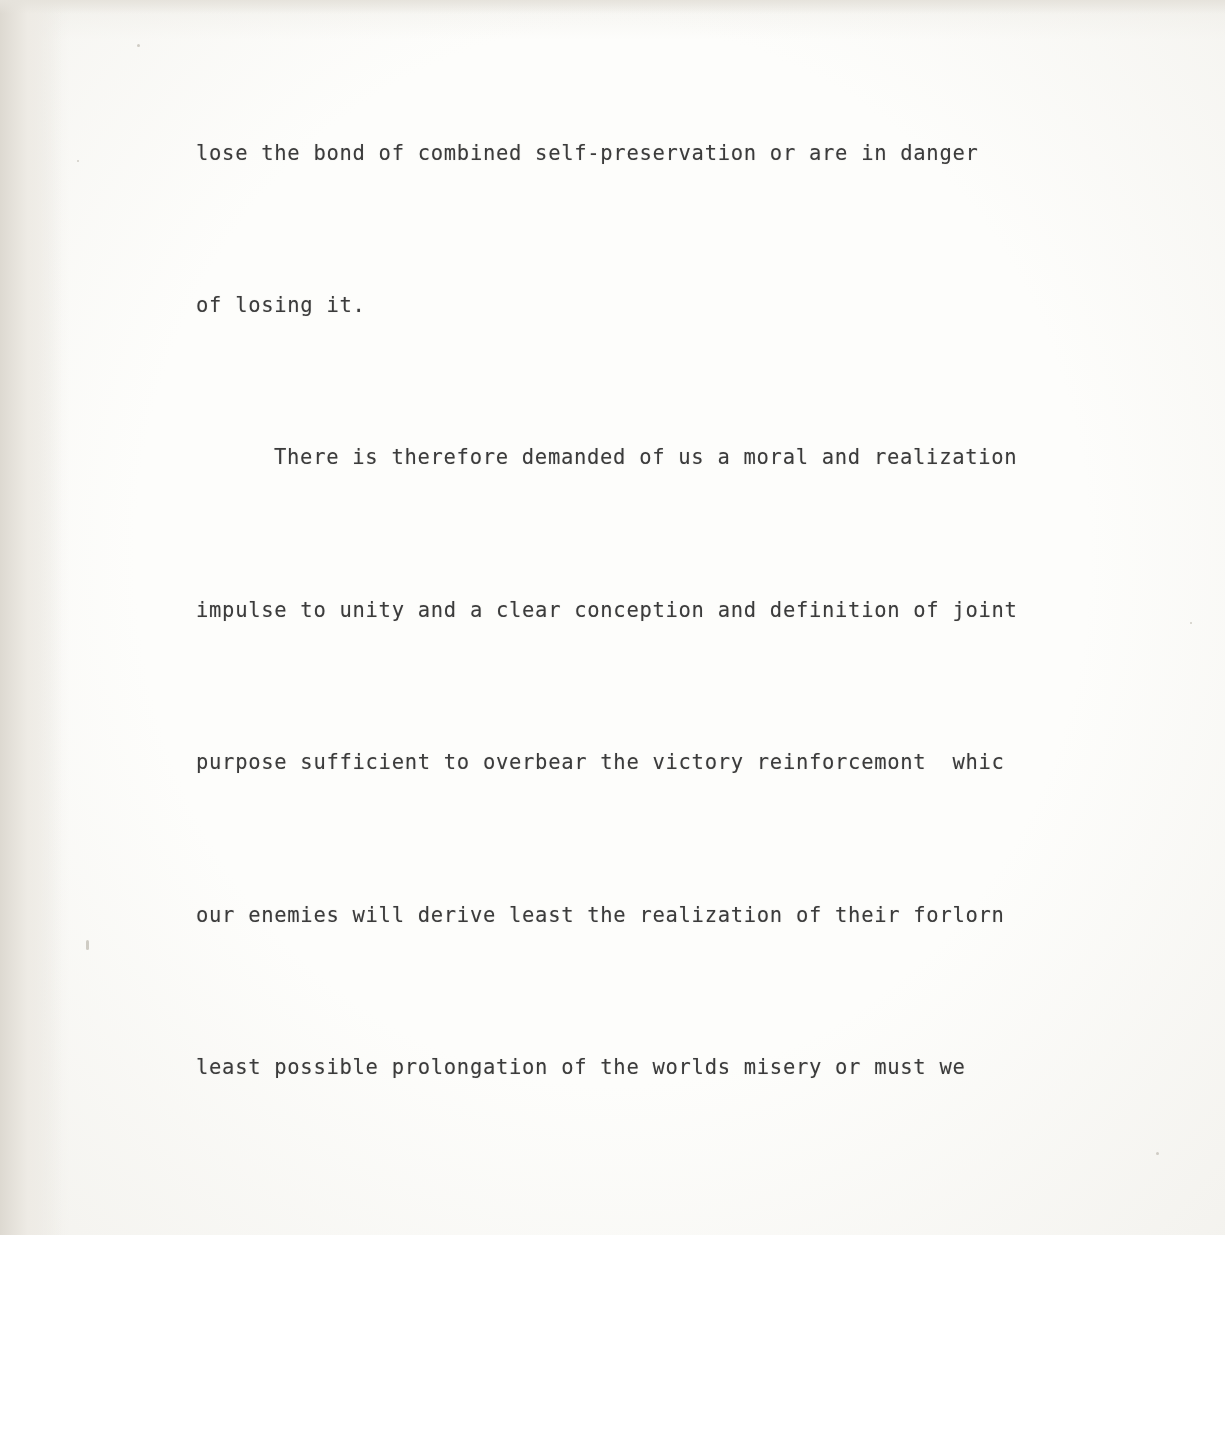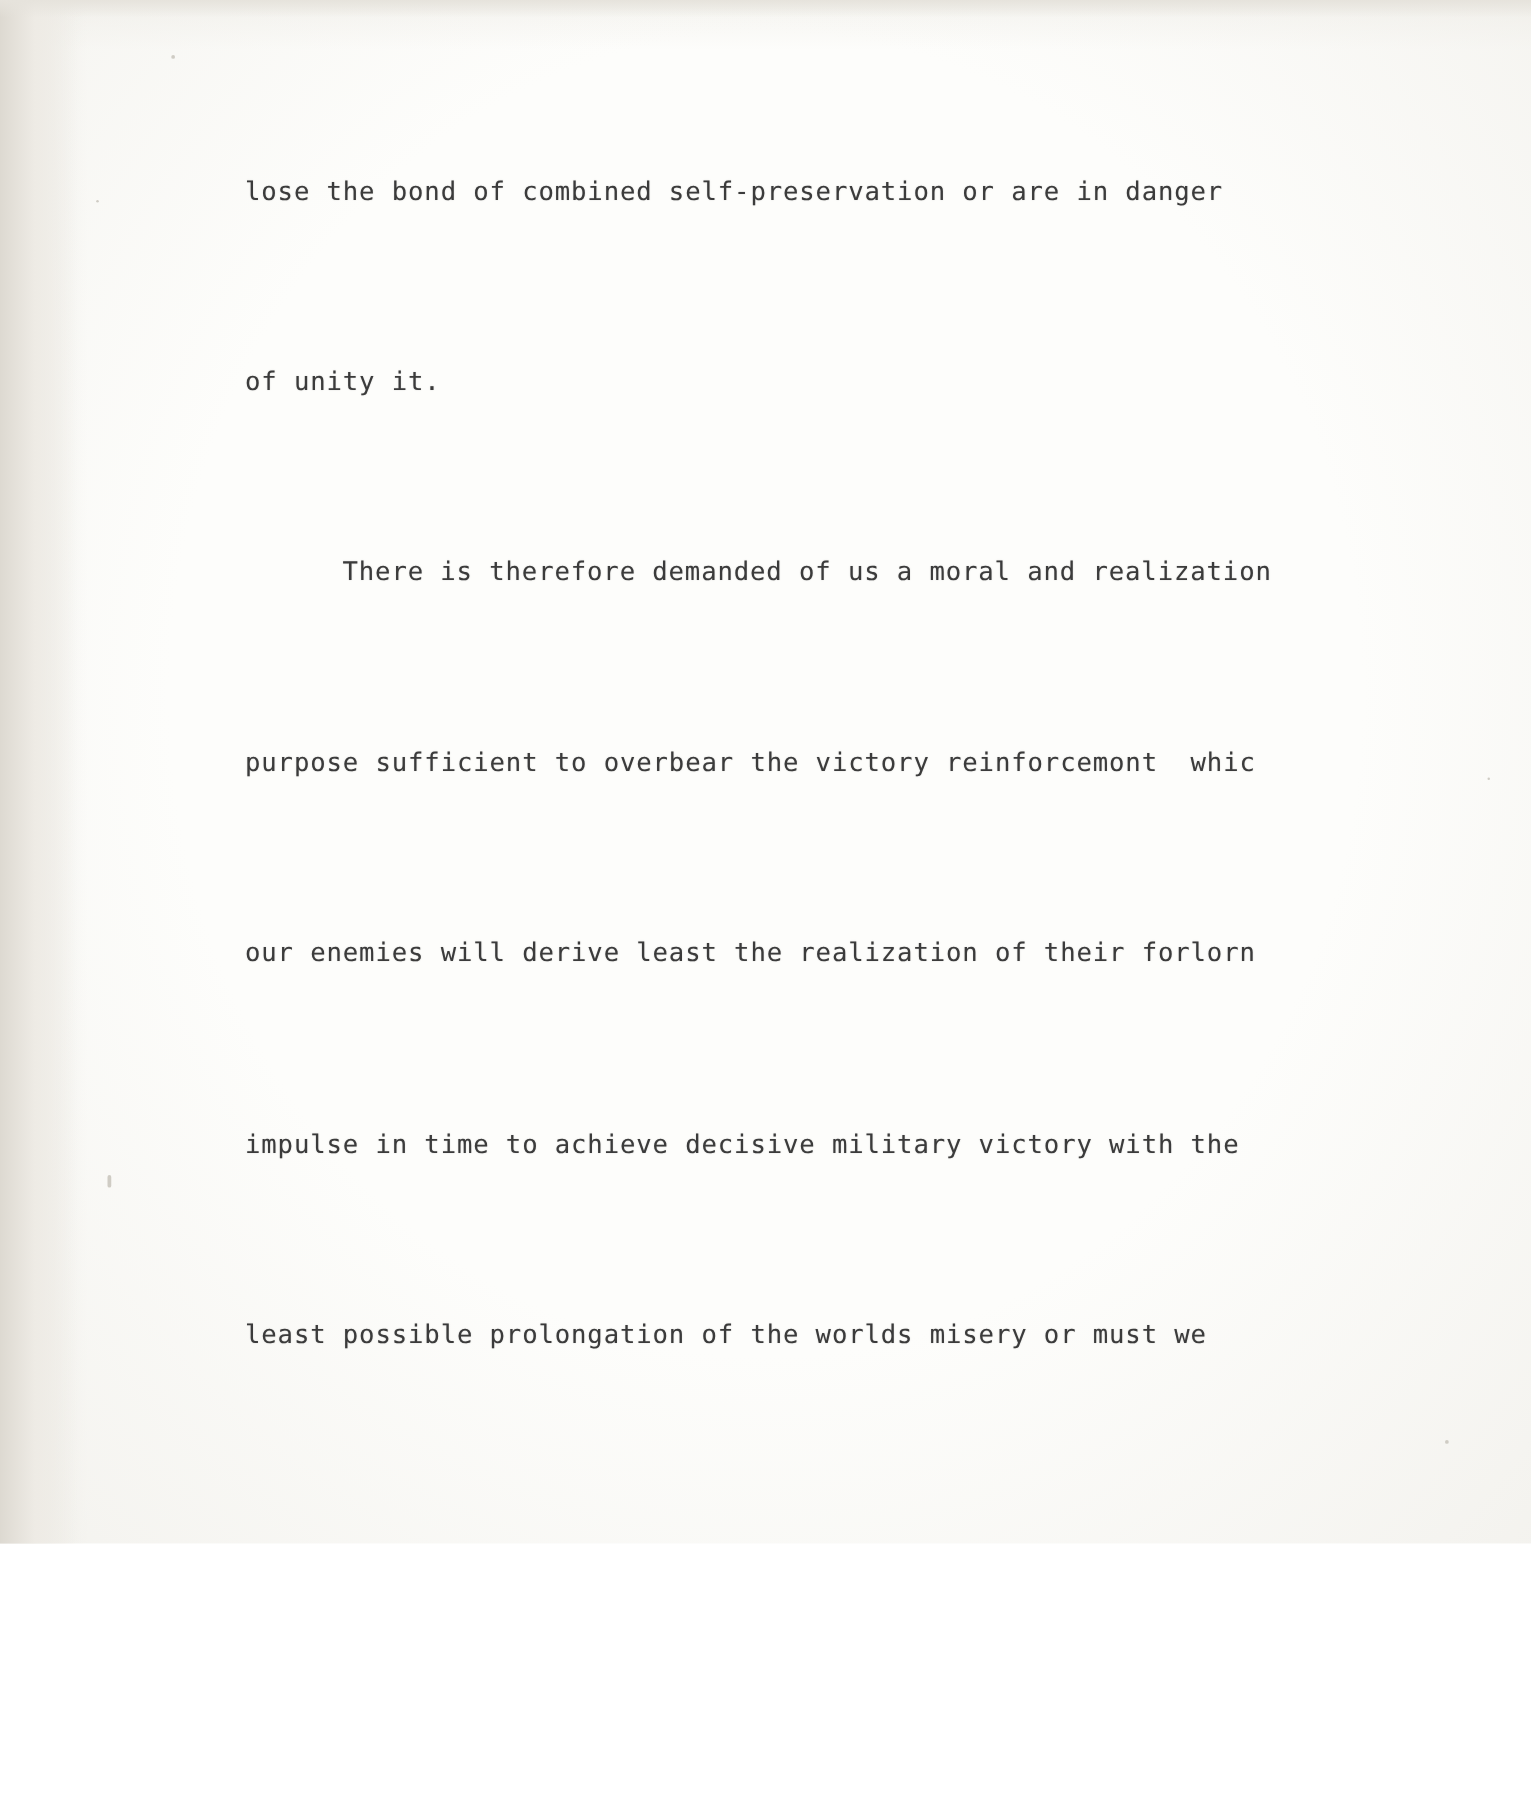--- a/index.html
+++ b/index.html
@@ -110,25 +110,25 @@
 <body>
 
 <div class="page">
 
   <div class="paper-tone"></div>
   <div class="left-edge-shadow"></div>
   <div class="top-edge-shadow"></div>
 
   <div class="typescript">
     <span class="ln">lose the bond of combined self-preservation or are in danger</span>
-    <span class="ln">of unity it.</span>
+    <span class="ln">of losing it.</span>
     <span class="ln indent">There is therefore demanded of us a moral and realization</span>
+    <span class="ln">impulse to unity and a clear conception and definition of joint</span>
     <span class="ln">purpose sufficient to overbear the victory reinforcemont  whic</span>
     <span class="ln">our enemies will derive least the realization of their forlorn</span>
-    <span class="ln">impulse in time to achieve decisive military victory with the</span>
     <span class="ln">least possible prolongation of the worlds misery or must we</span>
     
     
     
     
     
     
     
     
     

